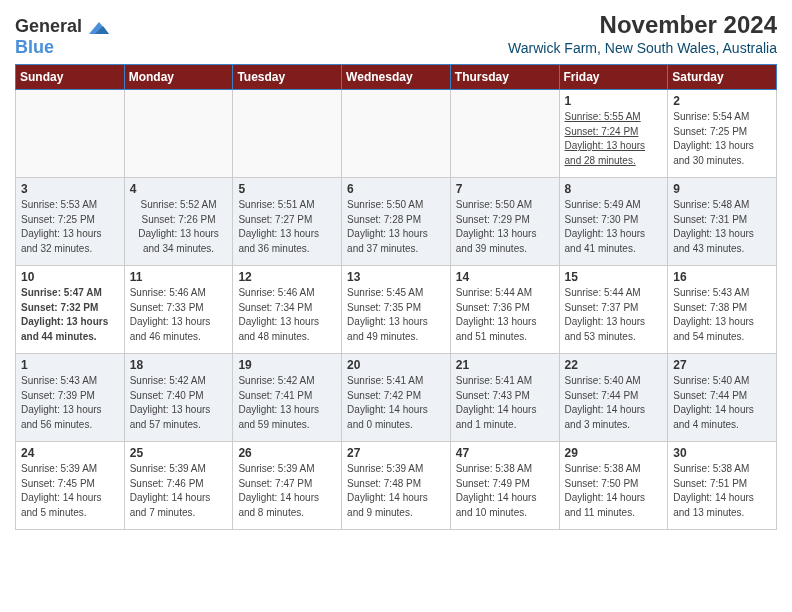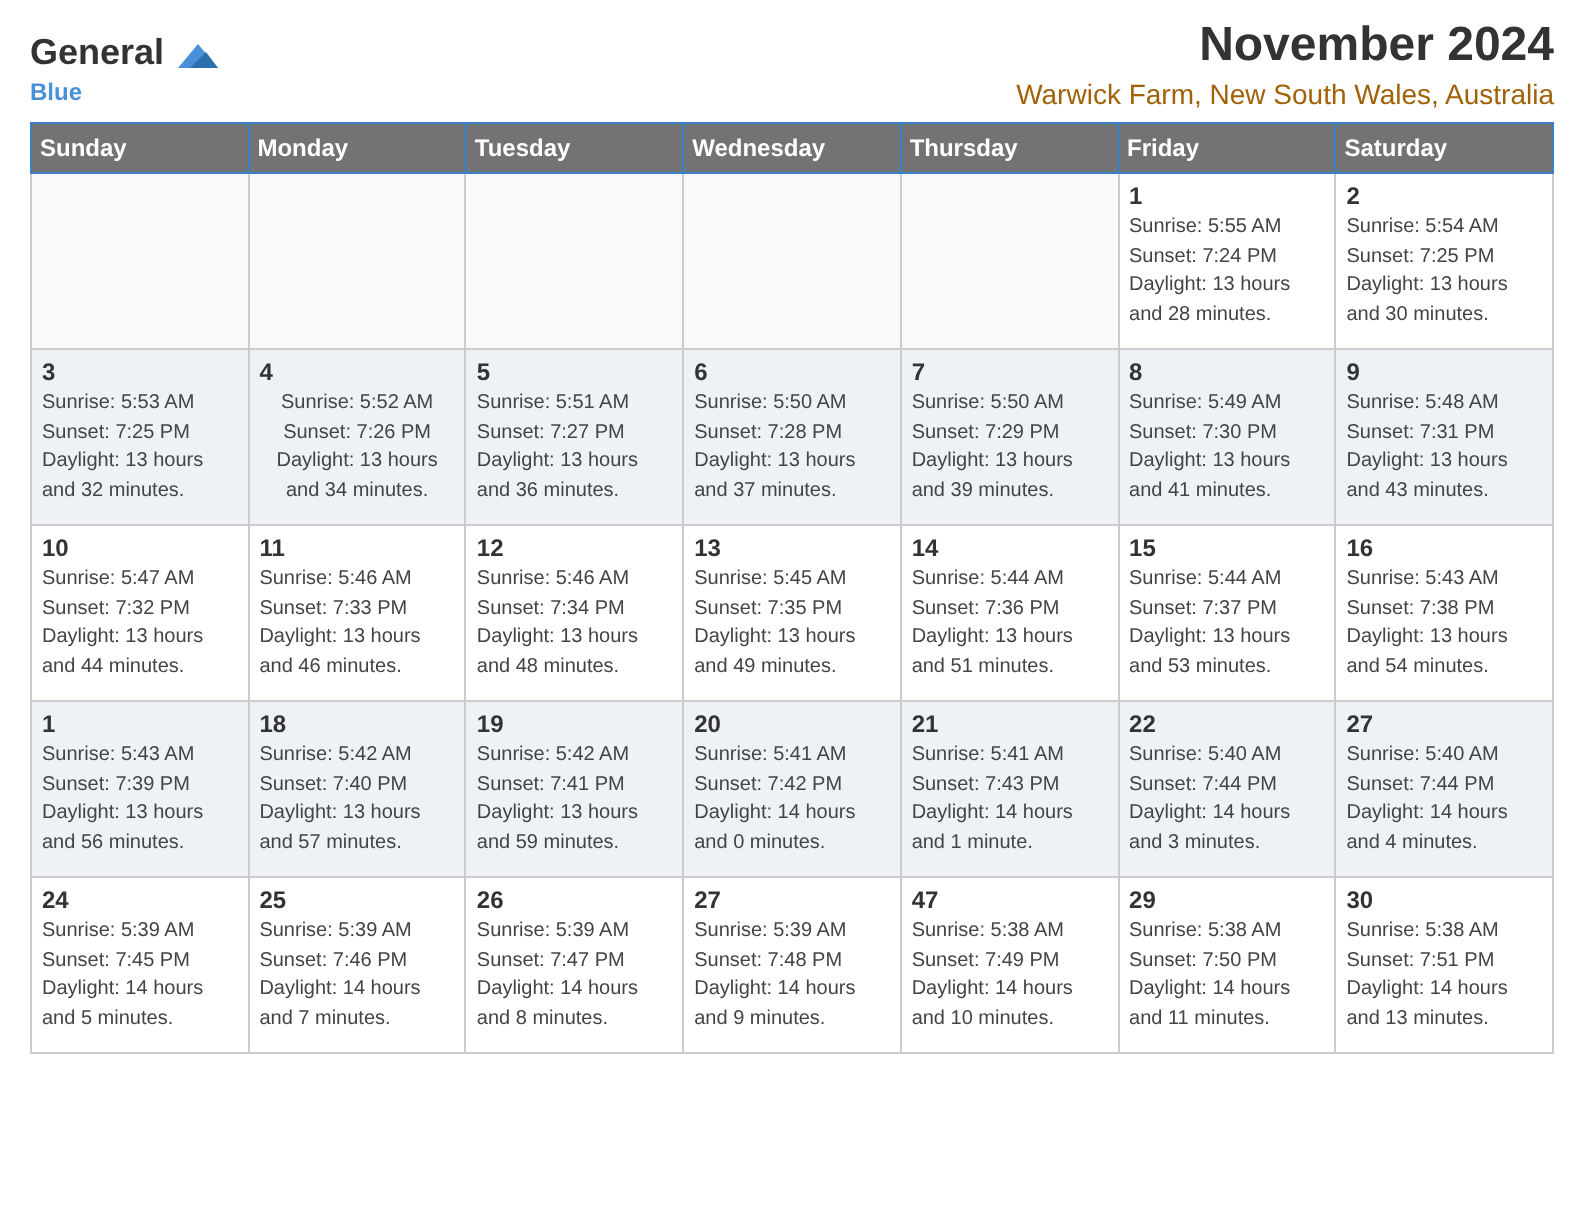--- a/index.html
+++ b/index.html
@@ -25,30 +25,30 @@
       text-align: right;
     }
     .month-title {
       font-size: 24px;
       font-weight: bold;
       color: #333;
       line-height: 1.1;
     }
     .subtitle {
       font-size: 14px;
-      color: #a16207;
+      color: #0c4a6e;
       margin-top: 2px;
     }
     .calendar {
       width: 100%;
       border-collapse: collapse;
       table-layout: fixed;
     }
     .calendar th {
-      background-color: #737373;
+      background-color: #7f1d1d;
       color: #fff;
       font-size: 12px;
       font-weight: bold;
       padding: 5px 4px;
       text-align: left;
       border: 1px solid #3a80c9;
     }
     .calendar td {
       border: 1px solid #ccc;
       vertical-align: top;
@@ -84,21 +84,21 @@
   <div class="logo">
     <div>
       <div>
         <span style="font-size:18px;font-weight:bold;color:#333;">General</span>
         <svg width="20" height="16" viewBox="0 0 20 16" style="display:inline-block;vertical-align:middle;margin-left:2px;">
           <polygon points="0,14 10,2 20,14" fill="#4a90d9"></polygon>
           <polygon points="6,14 14,6 20,14" fill="#2c6fad"></polygon>
         </svg>
       </div>
       <div>
-        <span style="font-size:12px;font-weight:bold;color:#4a90d9;">Blue</span>
+        <span style="font-size:18px;font-weight:bold;color:#4a90d9;">Blue</span>
       </div>
     </div>
   </div>
   <div class="title-block">
     <div class="month-title">November 2024</div>
     <div class="subtitle">Warwick Farm, New South Wales, Australia</div>
   </div>
 </div>
 
 <table class="calendar">
@@ -115,21 +115,21 @@
   </thead>
   <tbody id="calendar-body">
   <tr>
         <td class="empty"></td>
         <td class="empty"></td>
         <td class="empty"></td>
         <td class="empty"></td>
         <td class="empty"></td>
         <td>
           <span class="day-number">1</span>
-          <div class="day-info" style="white-space: pre-line;">Sunrise: 5:55 AM
+          <div class="day-info" style="white-space: pre-line; text-decoration: underline;">Sunrise: 5:55 AM
 Sunset: 7:24 PM
 Daylight: 13 hours
 and 28 minutes.</div>
         </td>
         <td>
           <span class="day-number">2</span>
           <div class="day-info" style="white-space: pre-line;">Sunrise: 5:54 AM
 Sunset: 7:25 PM
 Daylight: 13 hours
 and 30 minutes.</div>
@@ -182,21 +182,21 @@
           <span class="day-number">9</span>
           <div class="day-info" style="white-space: pre-line;">Sunrise: 5:48 AM
 Sunset: 7:31 PM
 Daylight: 13 hours
 and 43 minutes.</div>
         </td>
       </tr>
       <tr>
         <td>
           <span class="day-number">10</span>
-          <div class="day-info" style="white-space: pre-line;">Sunrise: 5:47 AM
+          <div class="day-info" style="white-space: pre-line; font-weight: bold;">Sunrise: 5:47 AM
 Sunset: 7:32 PM
 Daylight: 13 hours
 and 44 minutes.</div>
         </td>
         <td>
           <span class="day-number">11</span>
           <div class="day-info" style="white-space: pre-line;">Sunrise: 5:46 AM
 Sunset: 7:33 PM
 Daylight: 13 hours
 and 46 minutes.</div>

